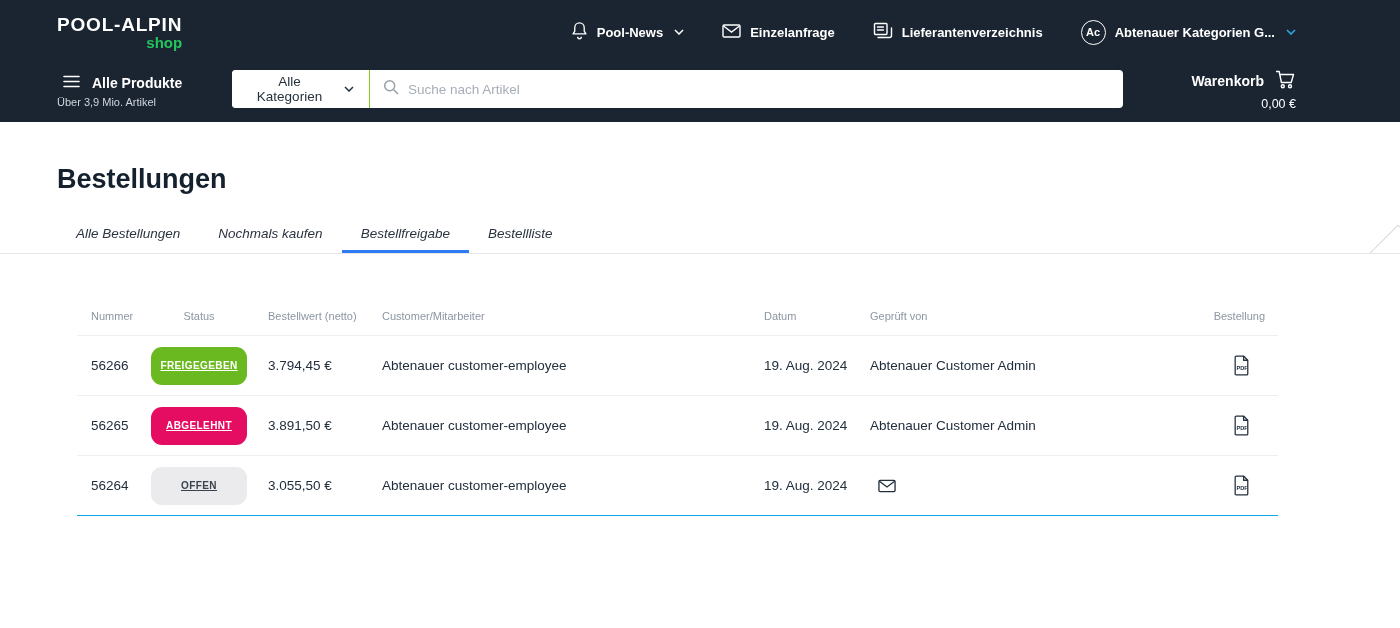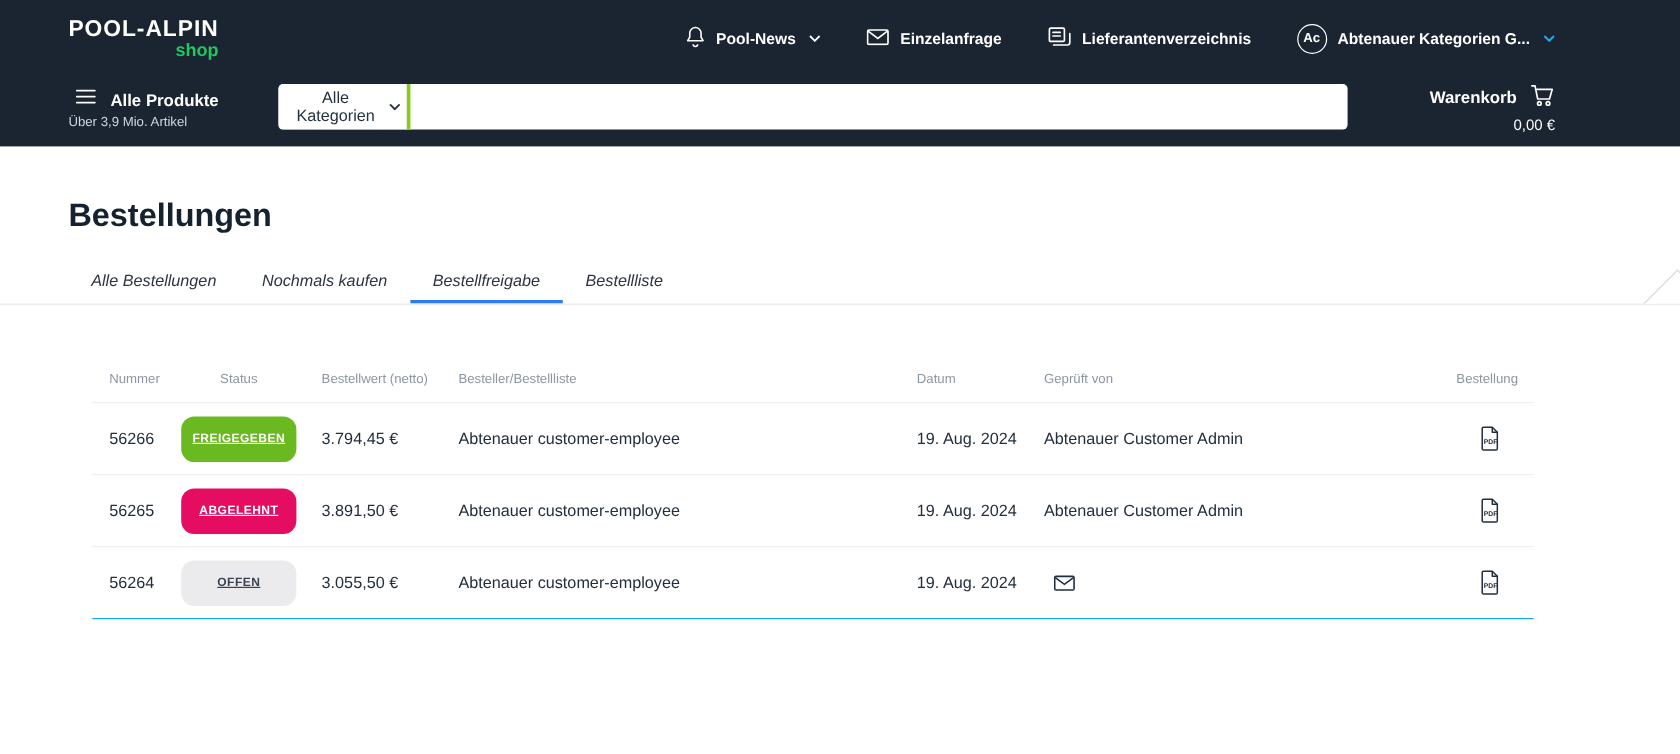--- a/index.html
+++ b/index.html
@@ -16,21 +16,21 @@
   .avatar { width:25px; height:25px; border-radius:50%; border:1.5px solid #fff; display:flex; align-items:center; justify-content:center; font-size:11px; font-weight:700; }
   .chev { display:inline-flex; margin-left:2px; }
 
   .header-bottom { height:58px; display:flex; align-items:center; padding-top:4px; }
   .all-products { width:175px; cursor:pointer; }
   .all-products-row { display:flex; align-items:center; gap:12px; margin-left:6px; margin-top:3px; }
   .all-products-label { font-size:14px; font-weight:700; }
   .all-products-sub { font-size:11px; color:#cfd6de; margin-top:4px; }
 
   .search-bar { flex:0 0 891px; height:38px; background:#fff; border-radius:4px; display:flex; align-items:stretch; overflow:hidden; }
-  .category-btn { width:110px; display:flex; align-items:center; gap:10px; padding:2px 15px; font-size:13.5px; color:#26313e; background:#fff; border:none; border-right:3px solid #84cc16; cursor:pointer; font-family:inherit; }
+  .category-btn { width:138px; display:flex; align-items:center; gap:10px; padding:2px 15px; font-size:13.5px; color:#26313e; background:#fff; border:none; border-right:1px solid #84cc16; cursor:pointer; font-family:inherit; }
   .search-field { flex:1; display:flex; align-items:center; gap:9px; padding:0 13px; }
   .search-field input { flex:1; border:none; outline:none; font-size:13.5px; color:#26313e; font-family:inherit; }
   .search-field input::placeholder { color:#a7aeb8; }
 
   .cart-block { margin-left:auto; display:flex; flex-direction:column; align-items:flex-end; cursor:pointer; margin-top:2px; }
   .cart-row { display:flex; align-items:center; gap:11px; font-size:14px; font-weight:700; }
   .cart-total { font-size:12.5px; margin-top:5px; color:#fff; }
 
   
   .page-title { font-size:27px; font-weight:700; color:#15212e; margin:42px 0 0 57px; }
@@ -126,20 +126,29 @@
 
     <div class="search-bar">
       <button class="category-btn">
         <span>Alle Kategorien</span>
         <span class="chev">
           <svg width="10" height="6" viewBox="0 0 10 6" fill="none" stroke="#26313e" stroke-width="1.5">
               <path d="M1 1l4 4 4-4"></path>
             </svg>
         </span>
       </button>
+      <div class="search-field">
+        <span>
+          <svg width="16" height="16" viewBox="0 0 16 16" fill="none" stroke="#98a1ab" stroke-width="1.5">
+              <circle cx="6.7" cy="6.7" r="5"></circle>
+              <path d="M10.5 10.5L15 15"></path>
+            </svg>
+        </span>
+        <input type="text" placeholder="Suche nach Artikel" style="">
+      </div>
     </div>
 
     <div class="cart-block">
       <div class="cart-row">
         <span>Warenkorb</span>
         <span>
           <svg width="21" height="19" viewBox="0 0 21 19" fill="none" stroke="#fff" stroke-width="1.4" stroke-linejoin="round">
               <path d="M1 1.5h3.2l2.2 11h9.8l2.3-8H5.2"></path>
               <circle cx="7.8" cy="16.2" r="1.5"></circle>
               <circle cx="15" cy="16.2" r="1.5"></circle>
@@ -160,21 +169,21 @@
       <div class="tab active">Bestellfreigabe</div>
       <div class="tab">Bestellliste</div>
       <div class="corner-diamond"></div>
   </div>
 
   <section class="orders-table">
     <div class="thead">
       <div class="th c0">Nummer</div>
       <div class="th c1"><span class="th-status-inner">Status</span></div>
       <div class="th c2">Bestellwert (netto)</div>
-      <div class="th c3">Besteller/Bestellliste</div>
+      <div class="th c3">Customer/Mitarbeiter</div>
       <div class="th c4">Datum</div>
       <div class="th c5">Geprüft von</div>
       <div class="th c6">Bestellung</div>
     </div>
     <div>
   <div class="tr">
     <div class="td c0">56266</div>
     <div class="td c1">
       <span class="pill" style="background: rgb(107, 185, 32); color: rgb(255, 255, 255);">FREIGEGEBEN</span>
     </div>

